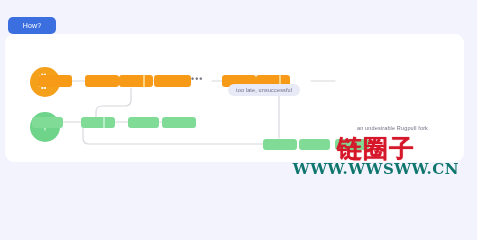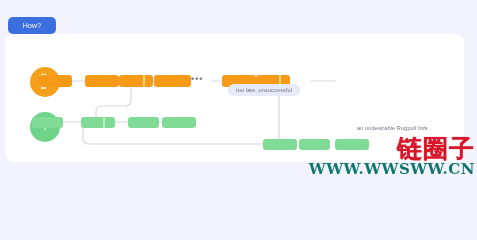--- a/index.html
+++ b/index.html
@@ -91,22 +91,22 @@
     white-space:nowrap;
   }
   #rugpull-label{
     position:absolute;left:357px;top:125px;
     color:#6f7285;font-size:5.5px;
     letter-spacing:.15px;white-space:nowrap;
   }
 
   
   #watermark{
-    position:absolute;right:2px;bottom:-1px;
-    text-align:right;z-index:10;
+    position:absolute;right:18px;bottom:-1px;
+    text-align:center;z-index:10;
     line-height:1;
   }
   #wm-cn{
     color:#d6172a;font-size:25px;font-weight:bold;
     font-family:"DejaVu Sans", sans-serif;
     letter-spacing:1px;line-height:25px;
     text-shadow:0 0 1px #d6172a;
   }
   #wm-url{
     color:#0f766e;font-size:15px;font-weight:bold;

